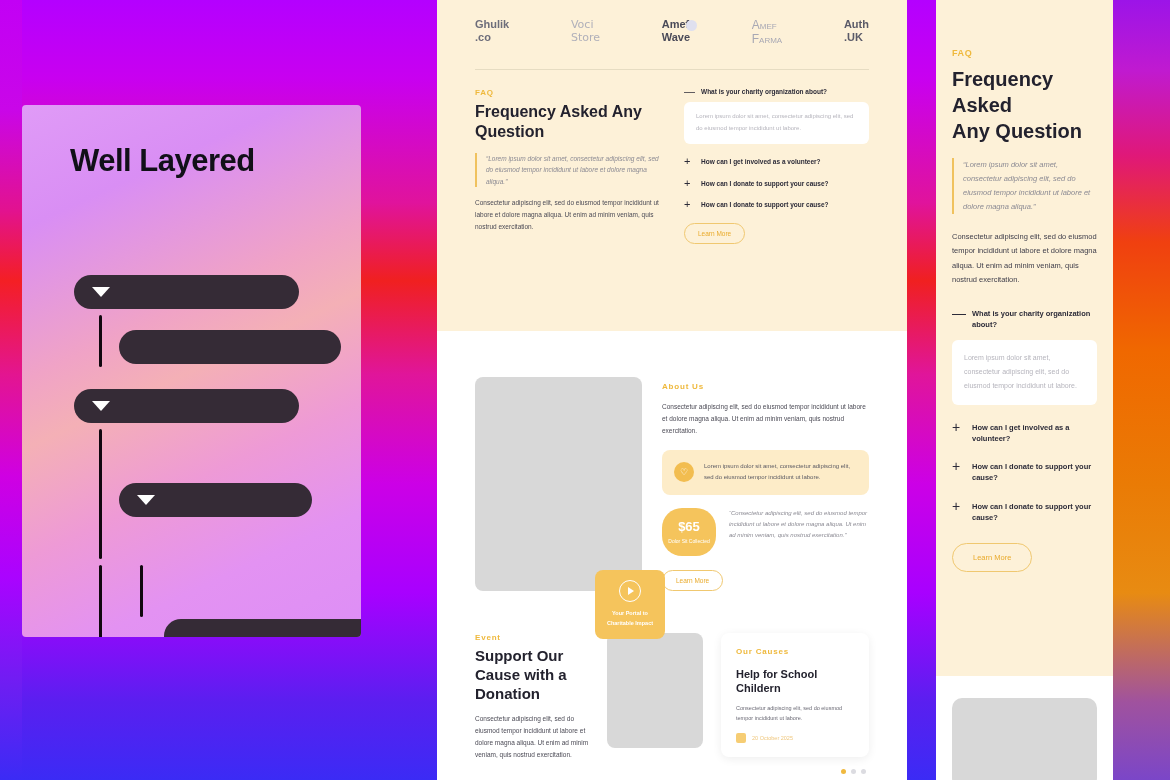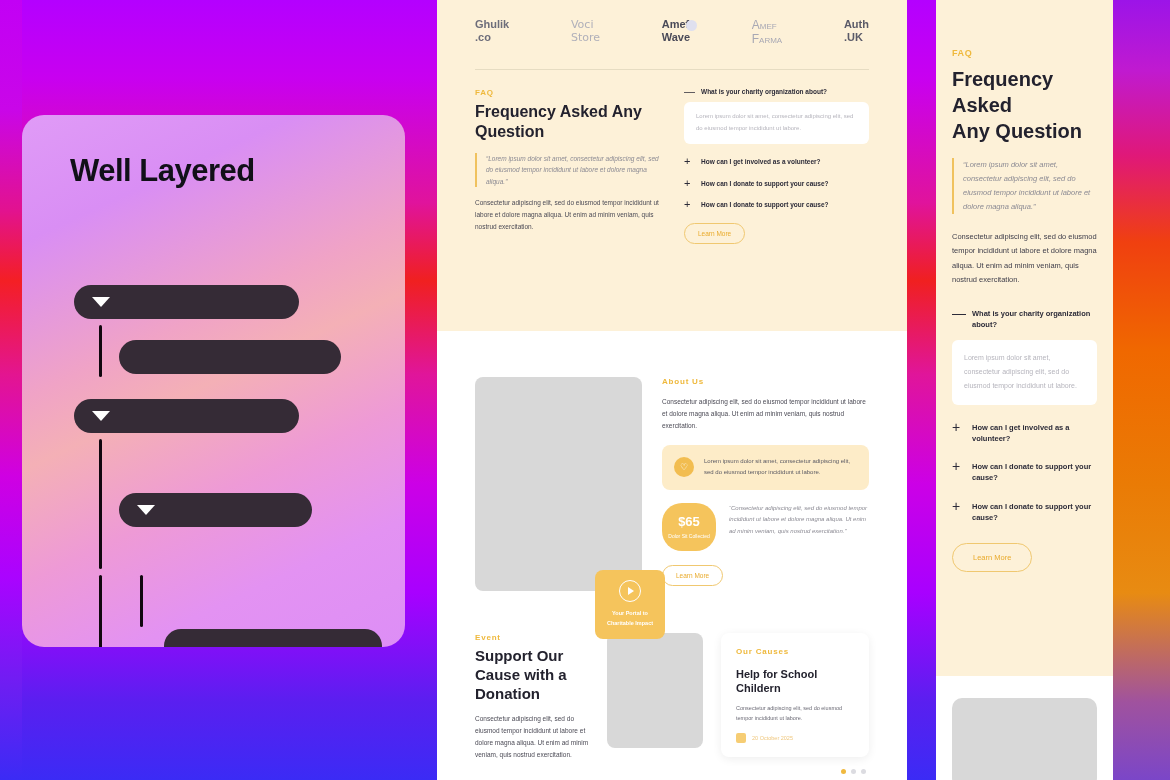--- a/index.html
+++ b/index.html
@@ -16,22 +16,22 @@
     position:absolute; top:0; right:0; width:92px; height:780px;
     background:linear-gradient(180deg,#9c14e8 0%, #c01ad0 9%, #e01878 20%, #f04010 31%, #f06800 45%, #ea7b05 62%, #e88b12 76%, #a0529e 90%, #7b46c8 100%);
   }
   .edge-left{
     position:absolute; top:0; left:0; width:22px; height:780px;
     background:linear-gradient(180deg,#c200f5 0%, #c906e8 14%, #e2128f 27%, #f41f24 36%, #e31590 48%, #cf00e2 61%, #aa03ff 74%, #6d1ef2 88%, #3b2bf5 100%);
   }
 
   
   .left-card{
-    position:absolute; left:22px; top:115px; width:383px; height:532px;
-    border-radius:22px;
+    position:absolute; left:22px; top:105px; width:339px; height:532px;
+    border-radius:4px;
     background:linear-gradient(155deg,#e09bf7 0%, #d98ef4 18%, #f0a3c6 40%, #f4b0b6 50%, #ee9ad6 66%, #e392f2 82%, #dd8ef6 100%);
     overflow:hidden;
   }
   .left-card .headline{
     position:absolute; left:48px; top:36px; width:300px;
     font-size:31px; font-weight:bold; line-height:1.28; color:#111018;
     letter-spacing:-0.5px;
   }
   .layers { position:absolute; left:52px; top:170px; width:320px; }
   .bar{
@@ -81,21 +81,21 @@
     background:#fff; border-radius:6px; margin:7px 0 0 0; padding:9px 12px;
     font-size:6px; color:#b6b5bd; line-height:1.95;
   }
   .acc-item{ margin-top:14px; }
   .btn-outline{
     display:inline-block; border:1px solid #f0c870; color:#e9ab2d;
     border-radius:20px; padding:6px 13px; font-size:6.5px; margin-top:14px; background:transparent;
   }
 
   
-  .mid-about{ display:flex; padding:46px 38px 0 38px; gap:20px; }
+  .mid-about{ display:flex; padding:46px 38px 0 38px; gap:20px;align-items:flex-end; }
   .ph{ background:#d8d8d8; border-radius:8px; }
   .about-right{ flex:1; }
   .h2{ font-size:15px; font-weight:bold; color:#23222e; line-height:1.25; margin-top:5px;}
   .note-card{
     background:#fdecc8; border-radius:8px; padding:11px 12px; margin-top:13px;
     display:flex; gap:10px; align-items:center;
   }
   .note-ic{
     width:20px;height:20px;border-radius:50%;background:#f2bd50;flex:0 0 20px;
     display:flex;align-items:center;justify-content:center;color:#fff;font-size:9px;

